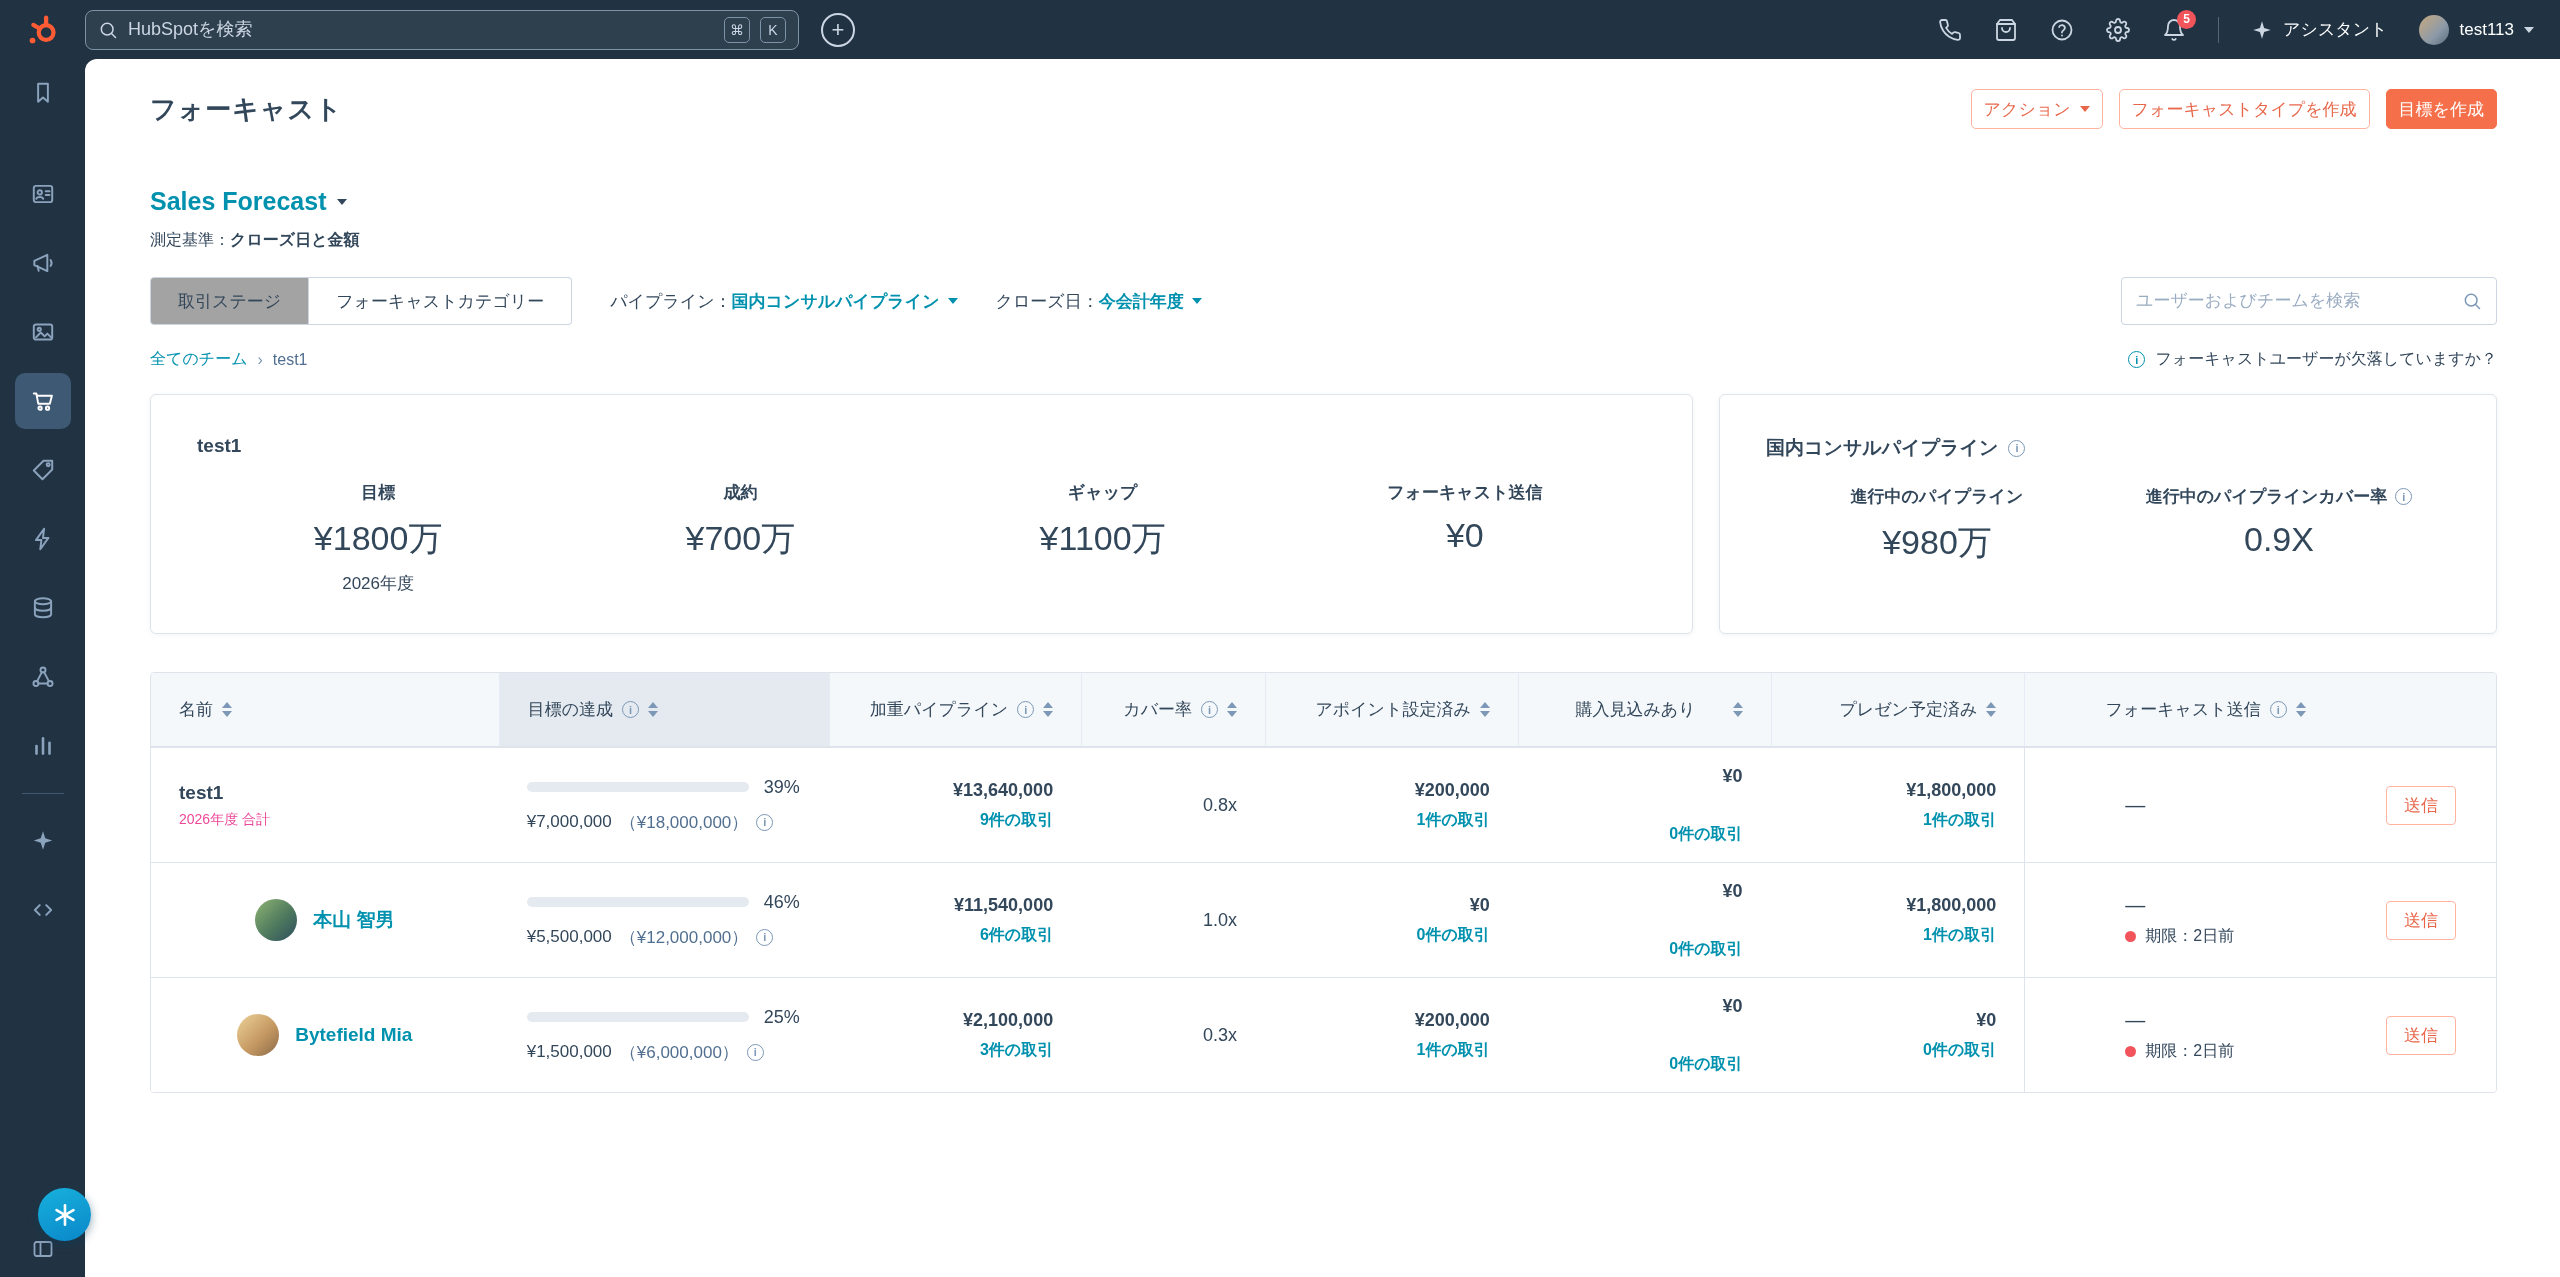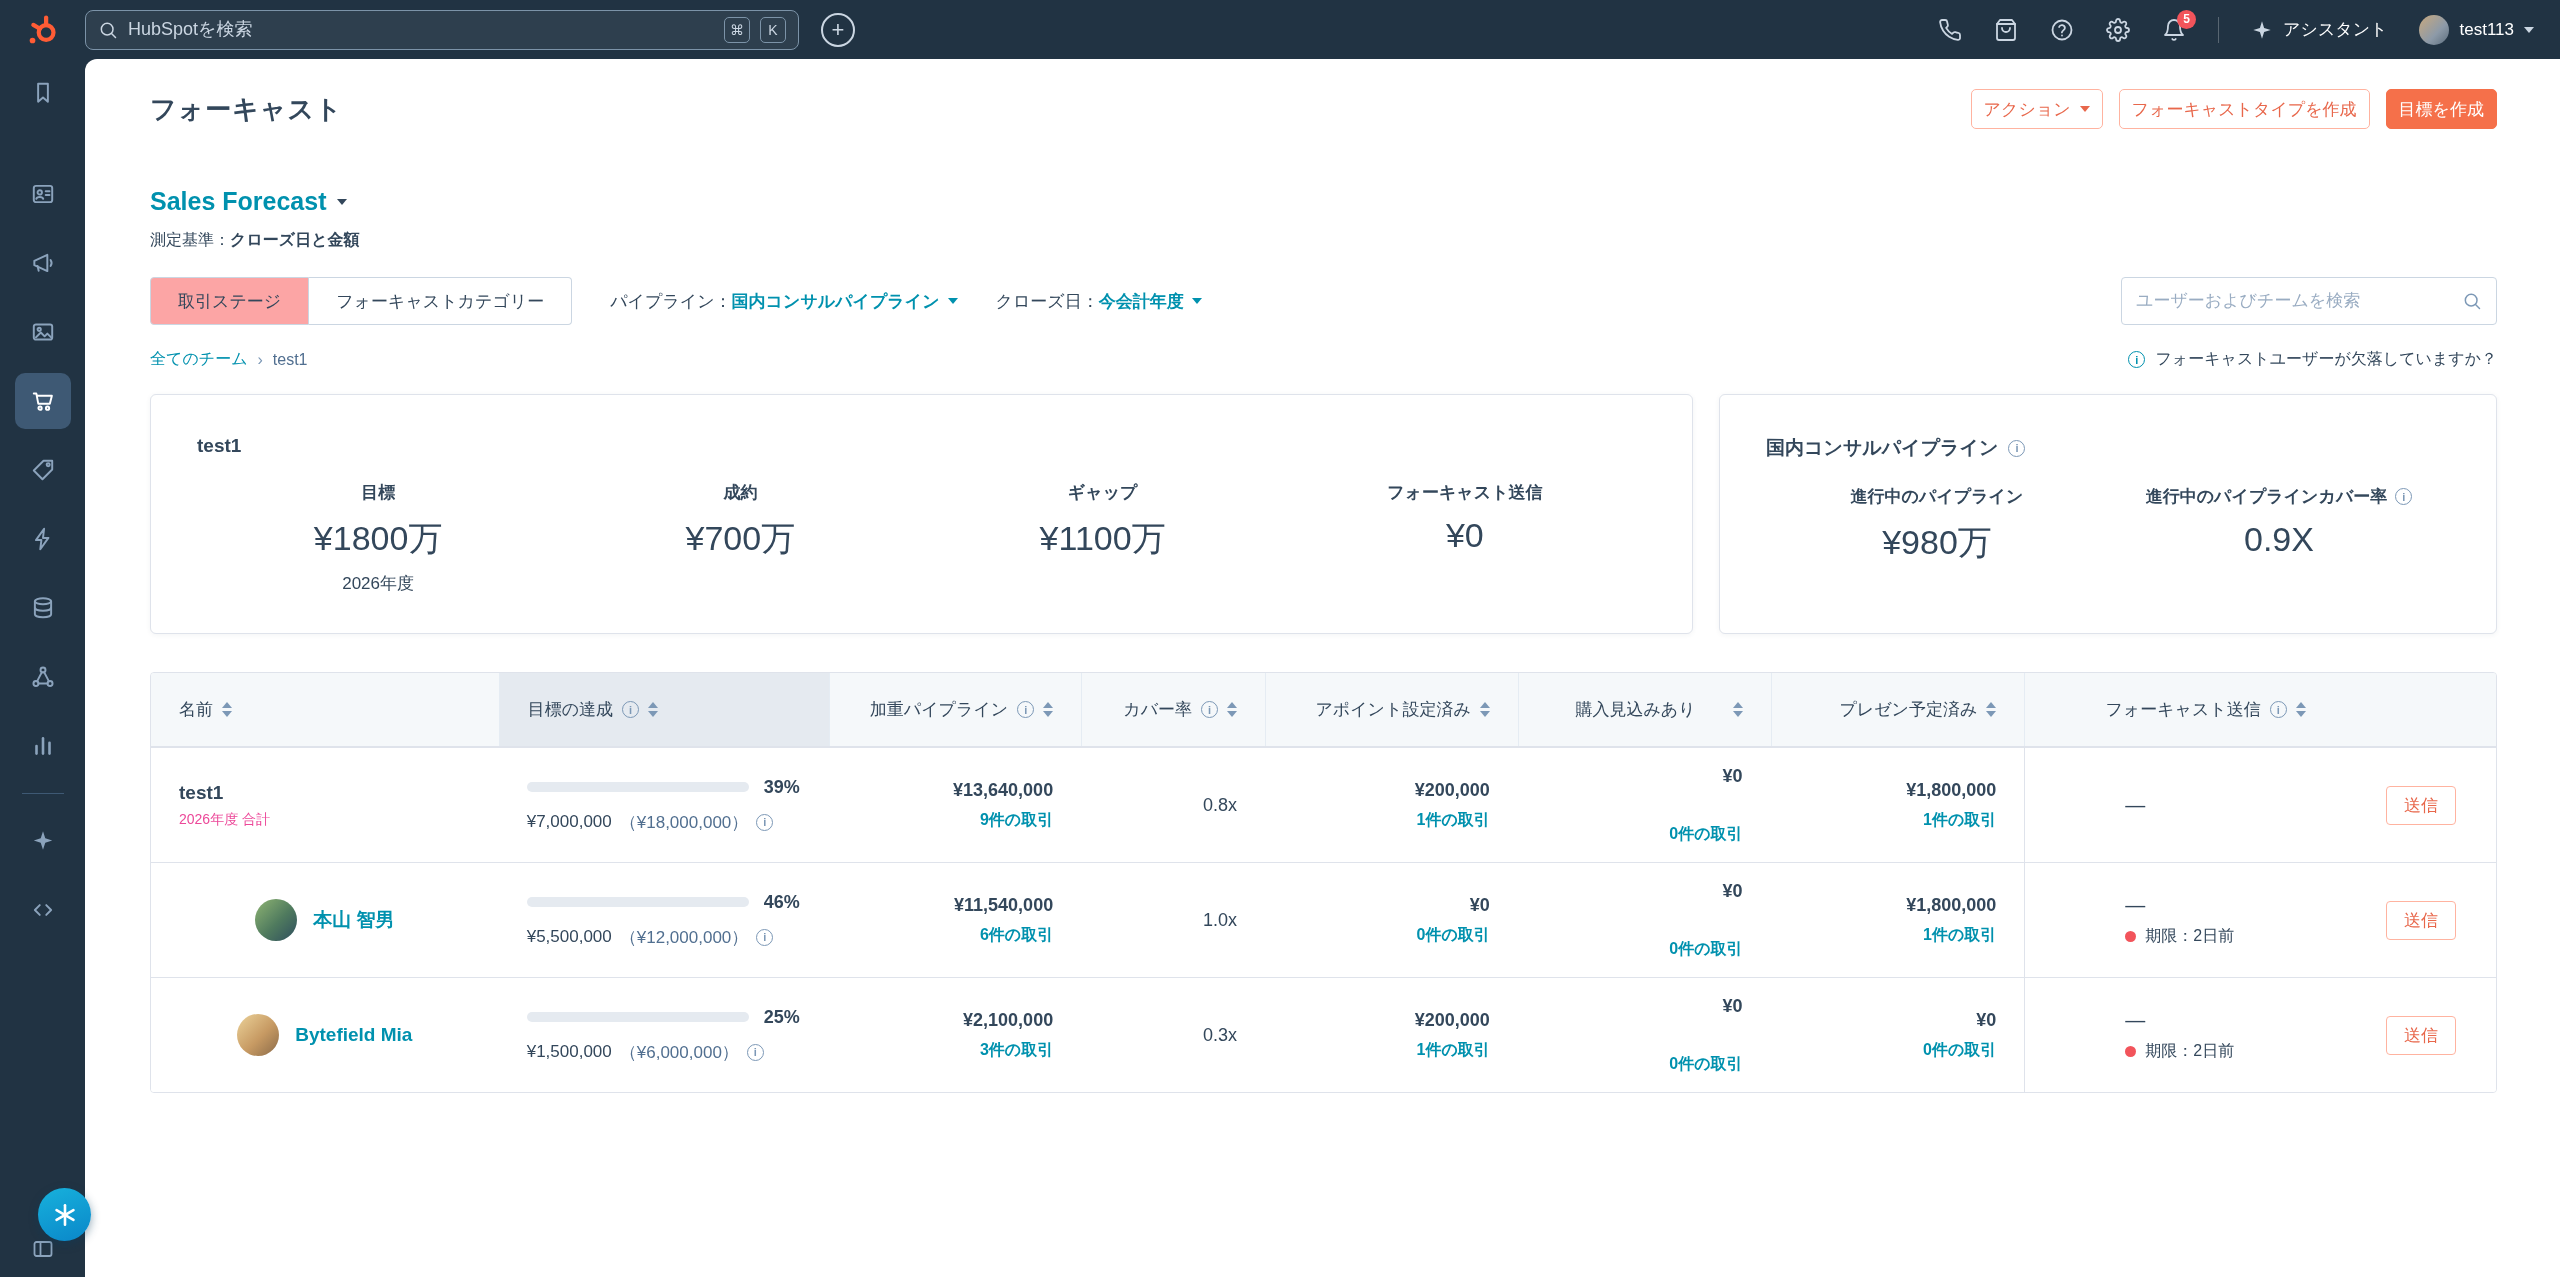--- a/index.html
+++ b/index.html
@@ -61,21 +61,21 @@
   .view-title .caret-down { color:#33475b; }
   .basis-line { margin-top:14px; font-size:16px; color:#33475b; }
   .basis-line b { font-weight:bold; }
   
   .toolbar { margin-top:26px; display:flex; align-items:center; }
   .tabs { display:flex; }
   .tab { height:48px; padding:0 27px; display:flex; align-items:center; font-size:17px;
     color:#33475b; background:#fff; border:1px solid #cbd6e2; cursor:pointer; }
   .tab:first-child { border-radius:4px 0 0 4px; }
   .tab:last-child { border-left:none; border-radius:0 4px 4px 0; }
-  .tab.active { background:#fca5a5; }
+  .tab.active { background:#a3a3a3; }
   .filter { display:flex; align-items:center; margin-left:38px; font-size:17px; color:#33475b; }
   .filter .val { color:#0091ae; font-weight:bold; display:flex; align-items:center; gap:8px; cursor:pointer; }
   .filter .caret-down { color:#0091ae; }
   .user-search { margin-left:auto; width:376px; height:48px; border:1px solid #cbd6e2;
     border-radius:4px; display:flex; align-items:center; padding:0 14px; gap:10px; background:#fff; }
   .user-search input { flex:1; border:none; outline:none; font-size:17px; color:#33475b; font-family:inherit; }
   .user-search input::placeholder { color:#99acc2; }
   
   .crumb-row { margin-top:24px; display:flex; align-items:center; }
   .crumb-link { color:#0091ae; font-size:16px; cursor:pointer; }
@@ -124,21 +124,21 @@
   .row-name { font-size:19px; font-weight:bold; color:#33475b; }
   .row-sub { font-size:14px; color:#ec4899; margin-top:7px; }
   .person { flex-direction:row; align-items:center; gap:16px; display:flex; }
   .avatar { width:42px; height:42px; border-radius:50%; flex:none; }
   .avatar.a1 { background:linear-gradient(135deg,#8fb573 0%,#4f7a5e 55%,#2e4d5e 100%); }
   .avatar.a2 { background:linear-gradient(135deg,#ecd39a 0%,#c79a63 55%,#8a6a48 100%); }
   .person-name { font-size:19px; font-weight:bold; color:#0091ae; cursor:pointer; }
   .prog-top { display:flex; align-items:center; gap:15px; }
   .bar { width:222px; height:10px; background:#e5eaf0; border-radius:5px; overflow:hidden; }
   .fill { height:100%; background:#00bda5; border-radius:5px; }
-  .pct { font-size:18px; font-weight:bold; color:#33475b; }
+  .pct { font-size:18px; font-weight:normal; color:#33475b; }
   .prog-bottom { margin-top:13px; display:flex; align-items:center; gap:8px; font-size:17px; }
   .attained { color:#33475b; }
   .goal-amt { color:#516f90; }
   .cell-num { font-size:18px; font-weight:bold; color:#33475b; }
   .cell-link { font-size:16px; font-weight:bold; color:#0091ae; margin-top:9px; cursor:pointer; }
   .cov { font-size:18px; color:#33475b; }
   .sub-left { display:flex; flex-direction:column; justify-content:center; }
   .submitted { font-size:20px; color:#33475b; }
   .due { display:flex; align-items:center; gap:9px; font-size:16px; color:#33475b; margin-top:9px; }
   .dot { width:11px; height:11px; border-radius:50%; background:#f2545b; flex:none; }

